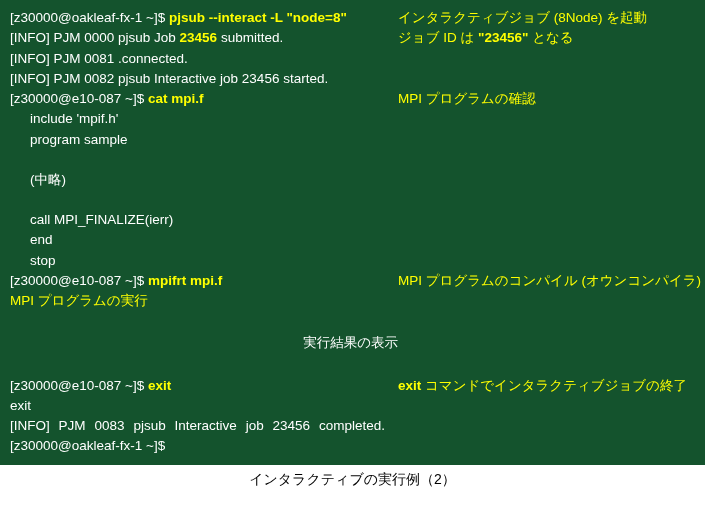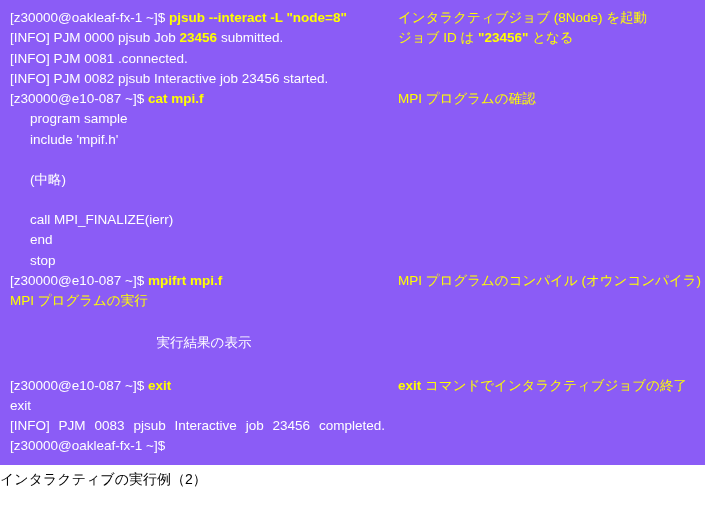--- a/index.html
+++ b/index.html
@@ -2,21 +2,21 @@
 <html><head>
 <meta charset="utf-8">
 <style>
   * { margin: 0; padding: 0; box-sizing: border-box; }
   body {
     font-family: 'Meiryo', 'MS PGothic', sans-serif;
     background: #fff;
     width: 705px;
   }
   .terminal {
-    background: #8b5cf6;
+    background: #14532d;
     color: #fff;
     padding: 8px 10px;
     width: 705px;
     font-size: 13.5px;
     line-height: 1.5;
     position: relative;
   }
   .line {
     display: flex;
     align-items: flex-start;
@@ -27,31 +27,31 @@
   }
   .right-col {
     color: #ffff00;
     flex-shrink: 0;
   }
   .prompt { color: #fff; }
   .cmd { color: #ffff00; font-weight: bold; }
   .highlight { color: #ffff00; font-weight: bold; }
   .indent { padding-left: 20px; }
   .centered-note {
-    text-align: center;
+    text-align: right;
     width: 388px;
     padding: 2px 0;
   }
   .justified {
     text-align: justify;
     text-align-last: justify;
     width: 375px;
   }
   .caption {
-    text-align: left;
+    text-align: center;
     font-size: 14px;
     padding: 6px 0;
     color: #000;
   }
   .blank { height: 20px; }
 </style>
 </head>
 <body>
 
 <div class="terminal">
@@ -80,22 +80,22 @@
     <div>[INFO] PJM 0082 pjsub Interactive job 23456 started.</div>
   </div>
 
   <div class="line">
     <div class="left-col">
       <span class="prompt">[z30000@e10-087 ~]$ </span><span class="cmd">cat mpi.f</span>
     </div>
     <div class="right-col">MPI プログラムの確認</div>
   </div>
 
+  <div class="indent">include 'mpif.h'</div>
   <div class="indent">program sample</div>
-  <div class="indent">include 'mpif.h'</div>
   <div class="blank"></div>
   <div class="indent">(中略)</div>
   <div class="blank"></div>
   <div class="indent">call MPI_FINALIZE(ierr)</div>
   <div class="indent">end</div>
   <div class="indent">stop</div>
 
   <div class="line">
     <div class="left-col">
       <span class="prompt">[z30000@e10-087 ~]$ </span><span class="cmd">mpifrt mpi.f</span>

